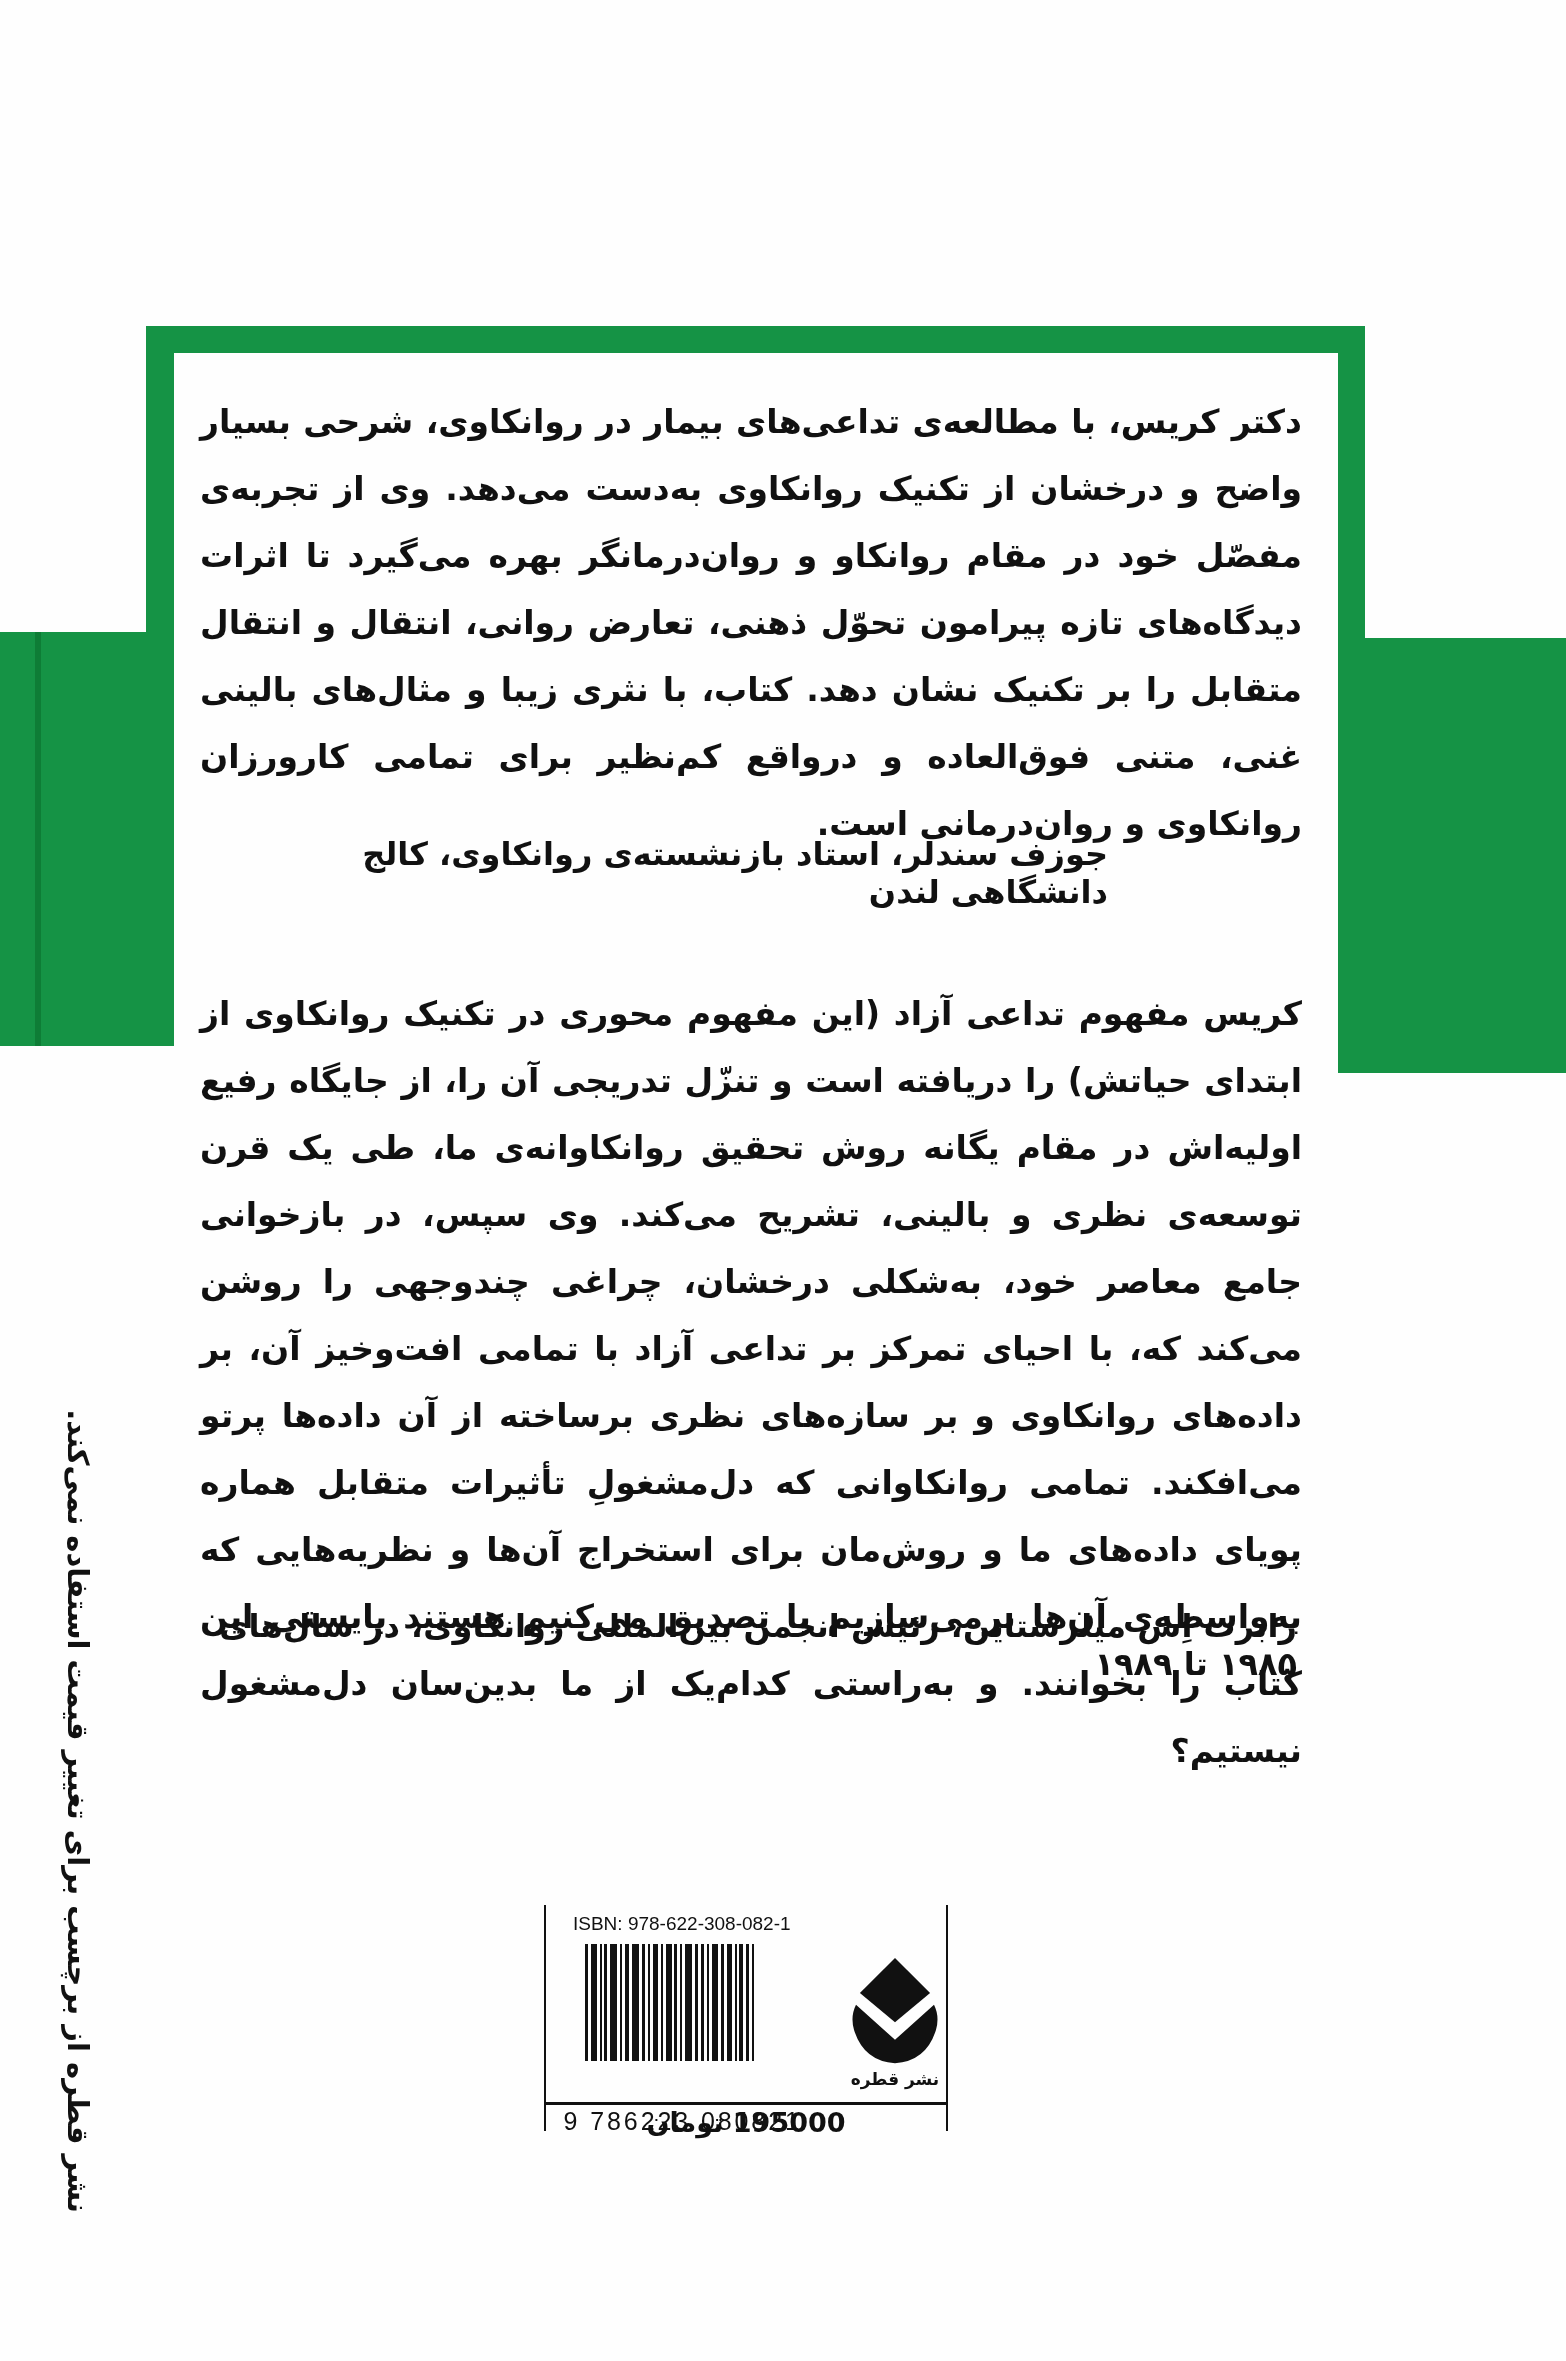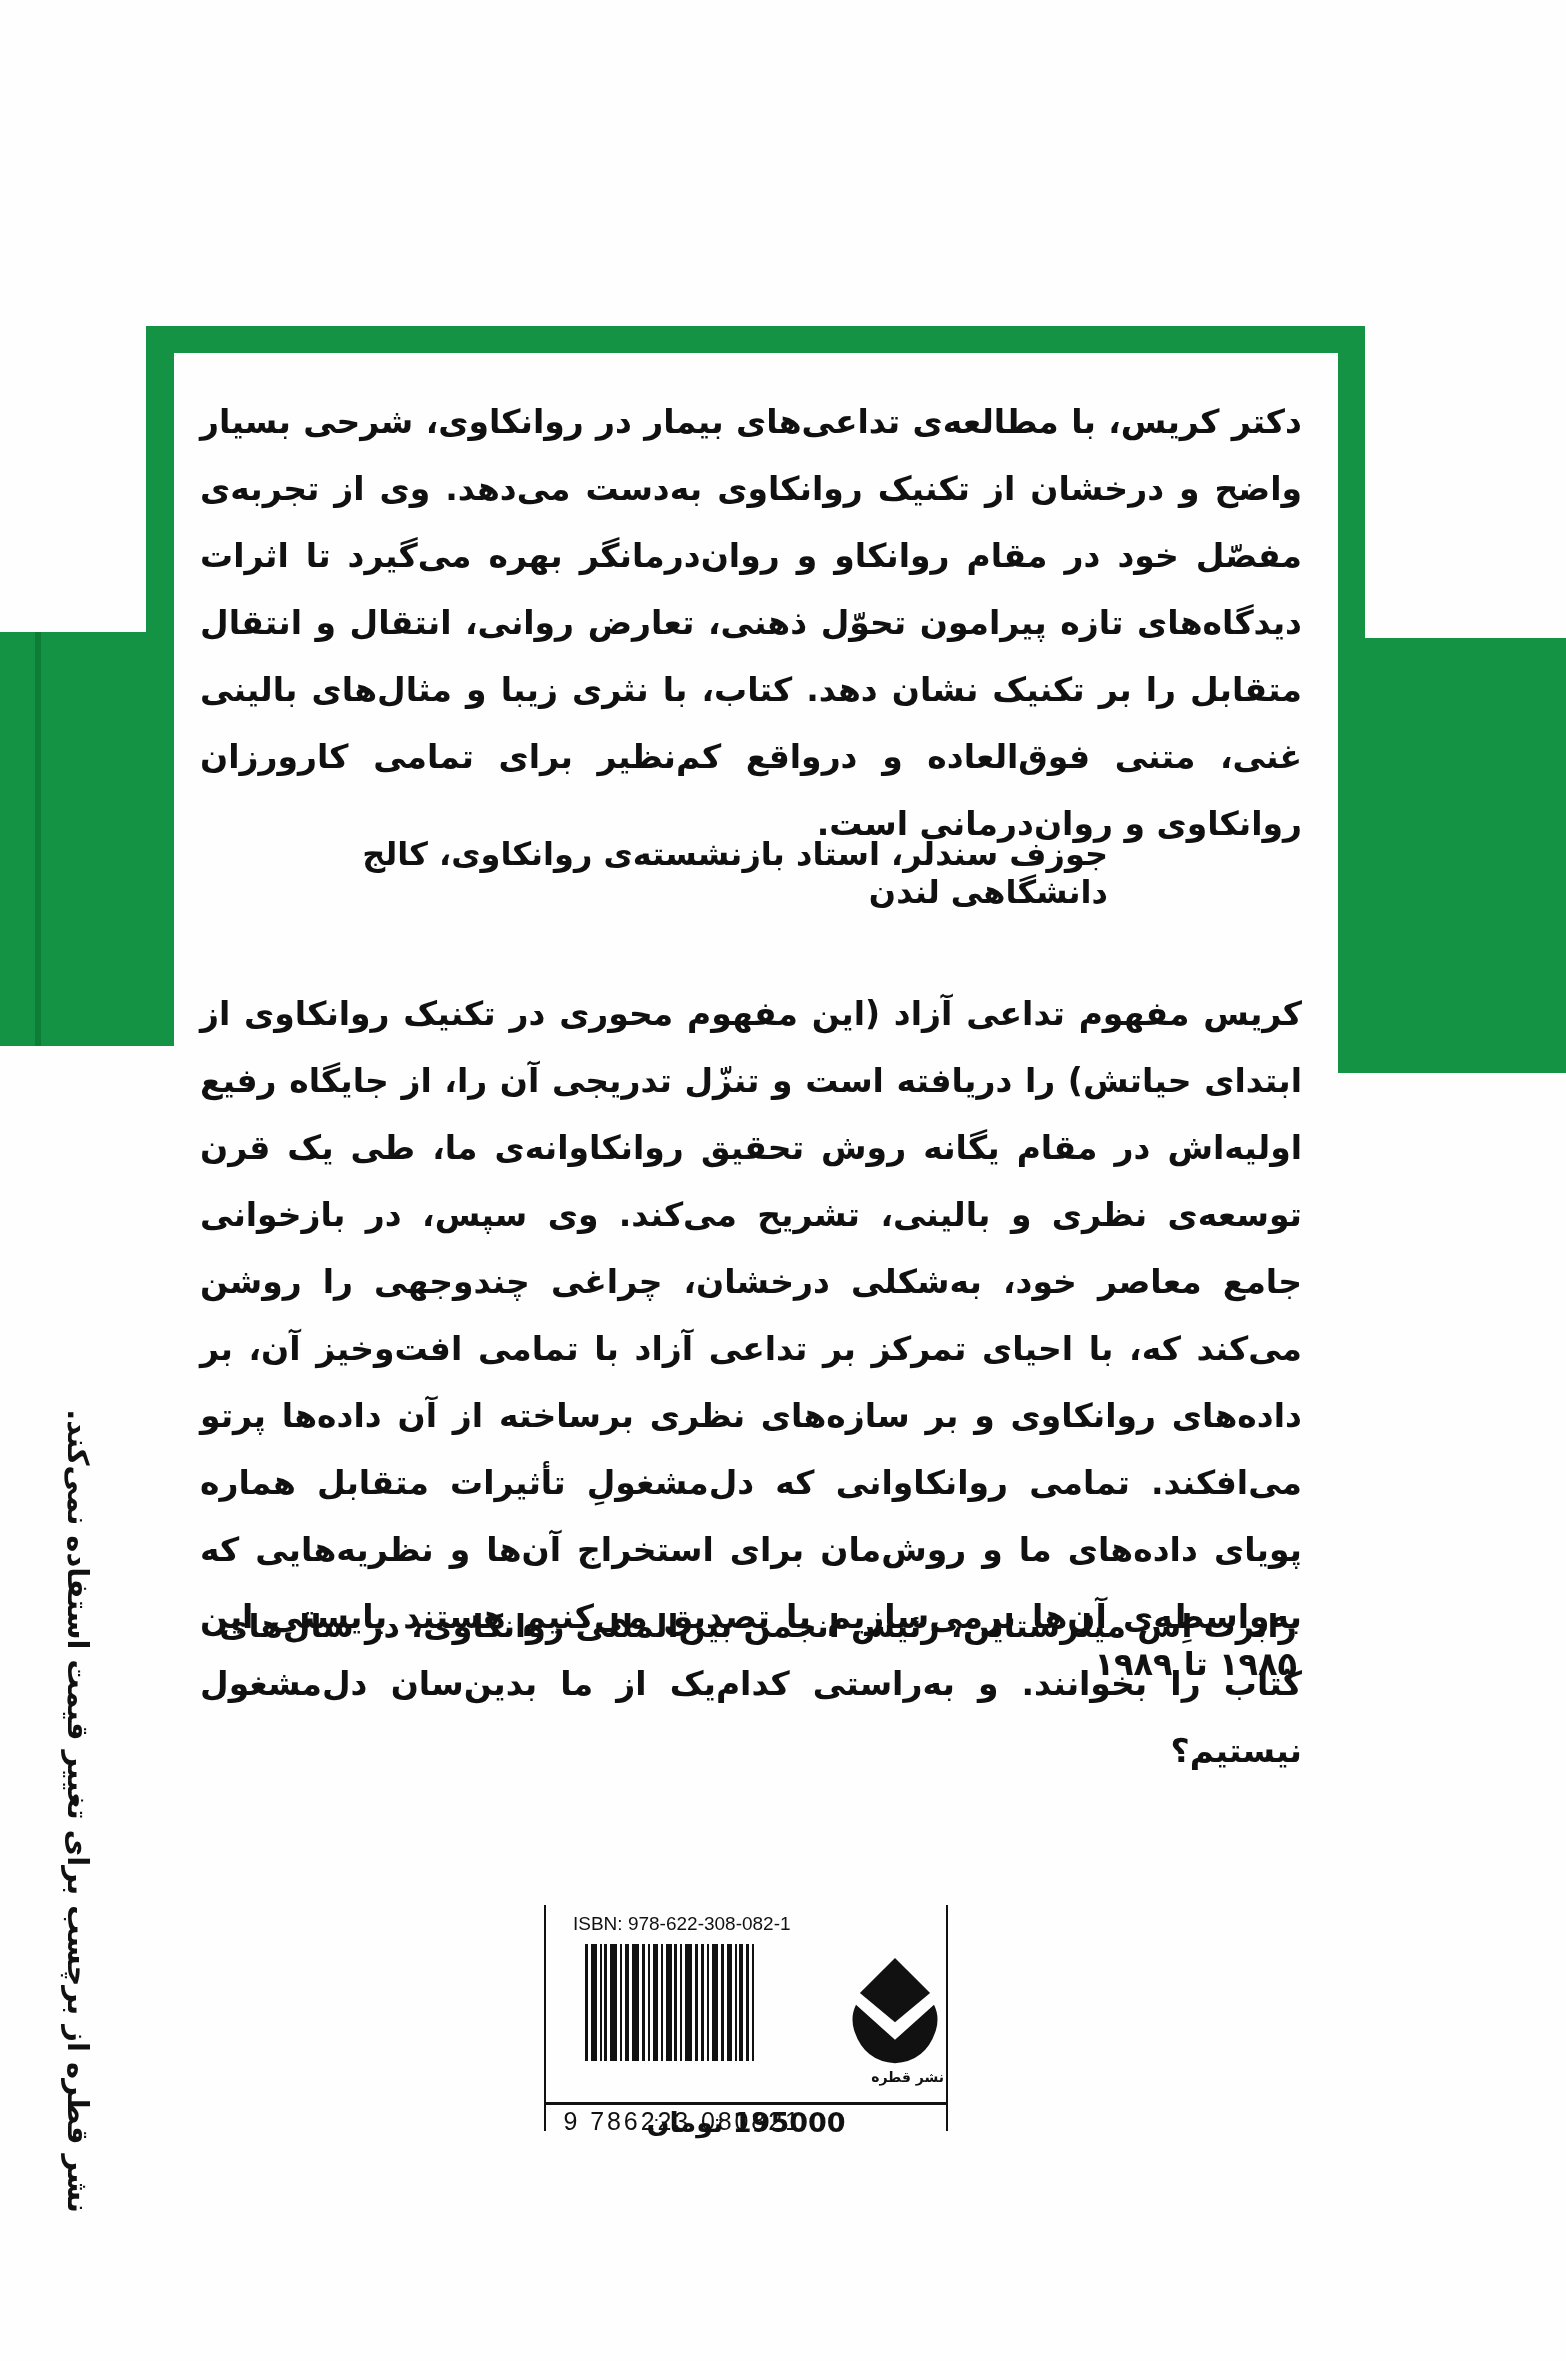--- a/index.html
+++ b/index.html
@@ -21,21 +21,21 @@
   .vert { position:absolute; left:49px; top:1482px; width:59px; height:731px; }
   .vert span { position:absolute; left:29px; top:0; transform-origin:0 0; transform:rotate(90deg) translate(0,-50%);
     white-space:nowrap; direction:rtl; font-weight:bold; font-size:29px; display:block; width:731px; text-align:right; }
   .barbox { position:absolute; left:544px; top:1905px; width:400px; height:226px;
     border-left:2.9px solid #111; border-right:2.9px solid #111; }
   .isbn { position:absolute; left:27px; top:7.8px; font-family:"Liberation Sans", sans-serif; font-size:19px; }
   .bars { position:absolute; left:39px; top:39px; width:249px; height:117px; display:flex; gap:0; }
   .bars i { display:block; background:#111; height:100%; margin-right:2.9px; }
   .digits { position:absolute; left:17.6px; top:158px; font-family:"Liberation Sans", sans-serif; font-size:25px; letter-spacing:2.9px;margin-top:44px; }
   .logo { position:absolute; left:304px; top:49px; width:90px; height:117px; }
-  .logo-label { position:absolute; left:300px; top:164px; font-size:14px; font-weight:bold; direction:rtl; width:98px; text-align:right; }
+  .logo-label { position:absolute; left:300px; top:164px; font-size:17px; font-weight:bold; direction:rtl; width:98px; text-align:center; }
   .divider { position:absolute; left:0; right:0; top:197px; height:2.9px; background:#111; }
   .price { position:absolute; left:0; right:0; top:202px; text-align:center; direction:rtl; font-weight:bold; font-size:27px; }
 </style>
 </head>
 <body>
 
 <div class="band-left"></div>
 <div class="spine"></div>
 <div class="band-right"></div>
 <div class="frame"></div>

